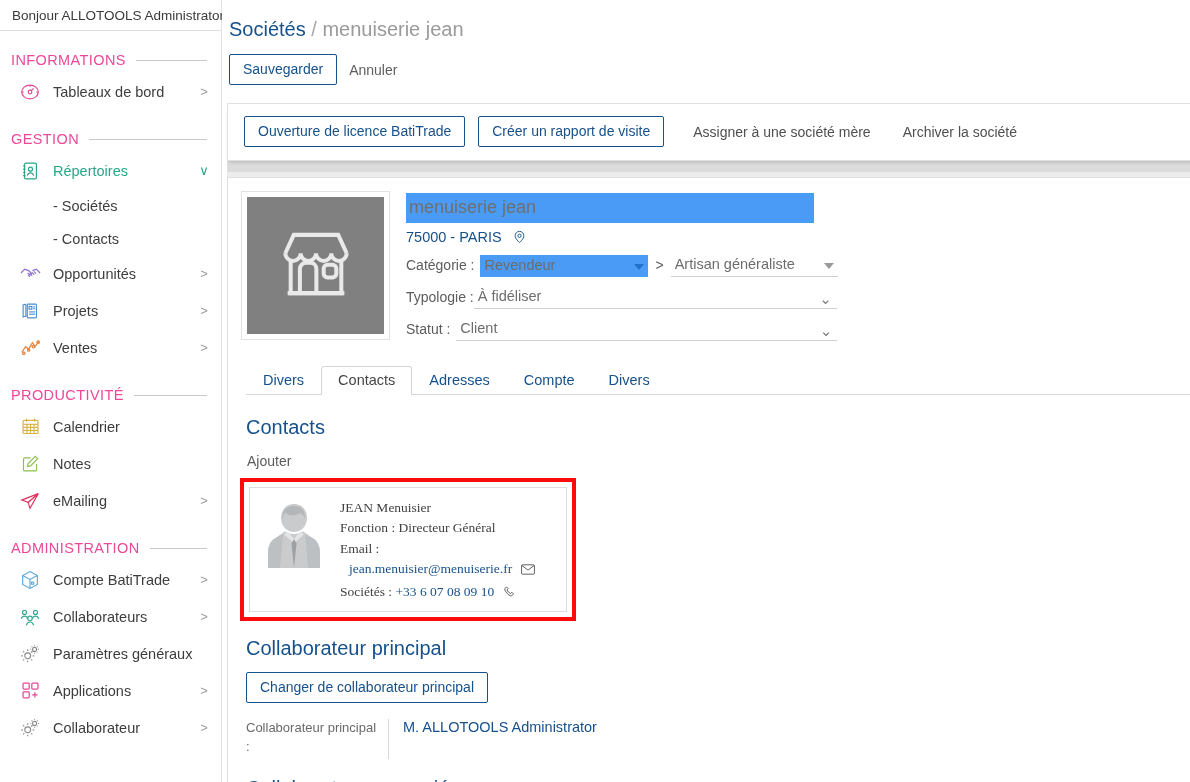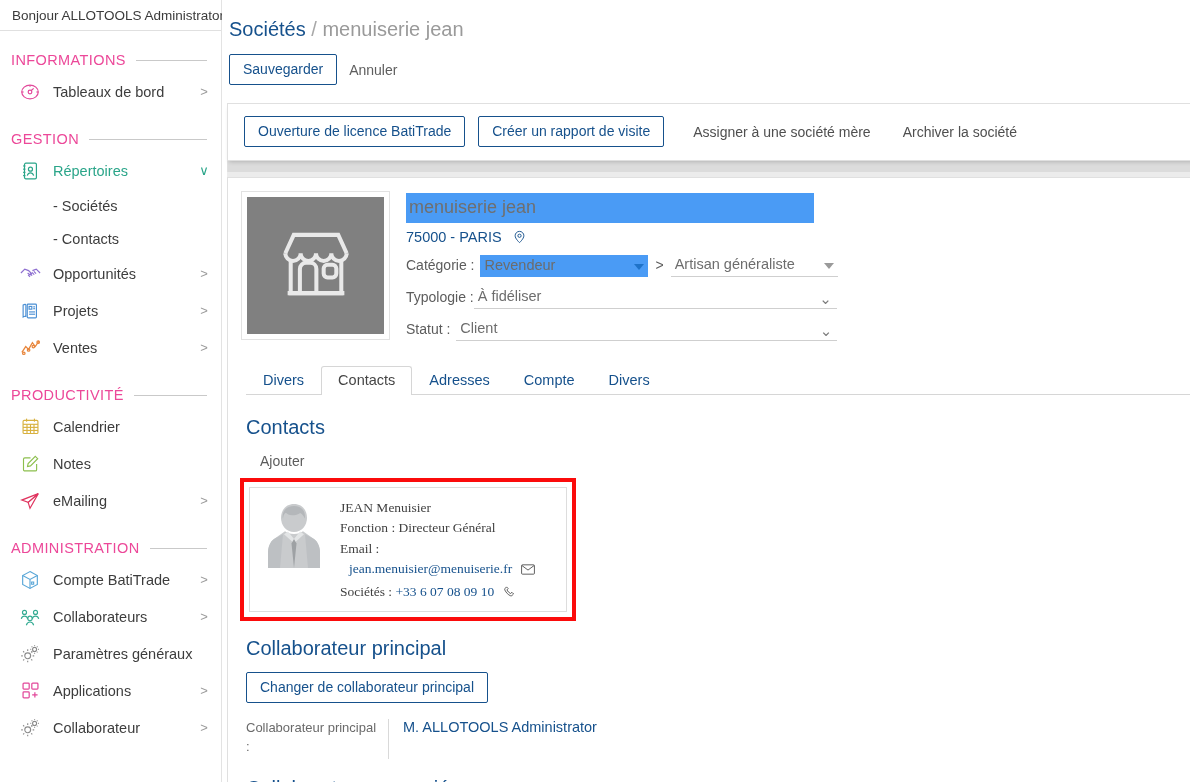--- a/index.html
+++ b/index.html
@@ -290,21 +290,21 @@
     border-radius: 3px 3px 0 0;
   }
 
   .sect-title {
     color: #16518c;
     font-size: 20px;
     margin: 21px 0 0 18px;
     font-weight: 400;
   }
   .add-link {
-    margin: 14px 0 0 32px;
+    margin: 14px 0 0 19px;
     font-size: 14px;
     color: #5c5c5c;
     cursor: pointer;
     display: inline-block;
   }
 
   .contact-wrap {
     margin: 9px 0 0 12px;
     border: 4px solid #fb0b0b;
     width: 336px;

